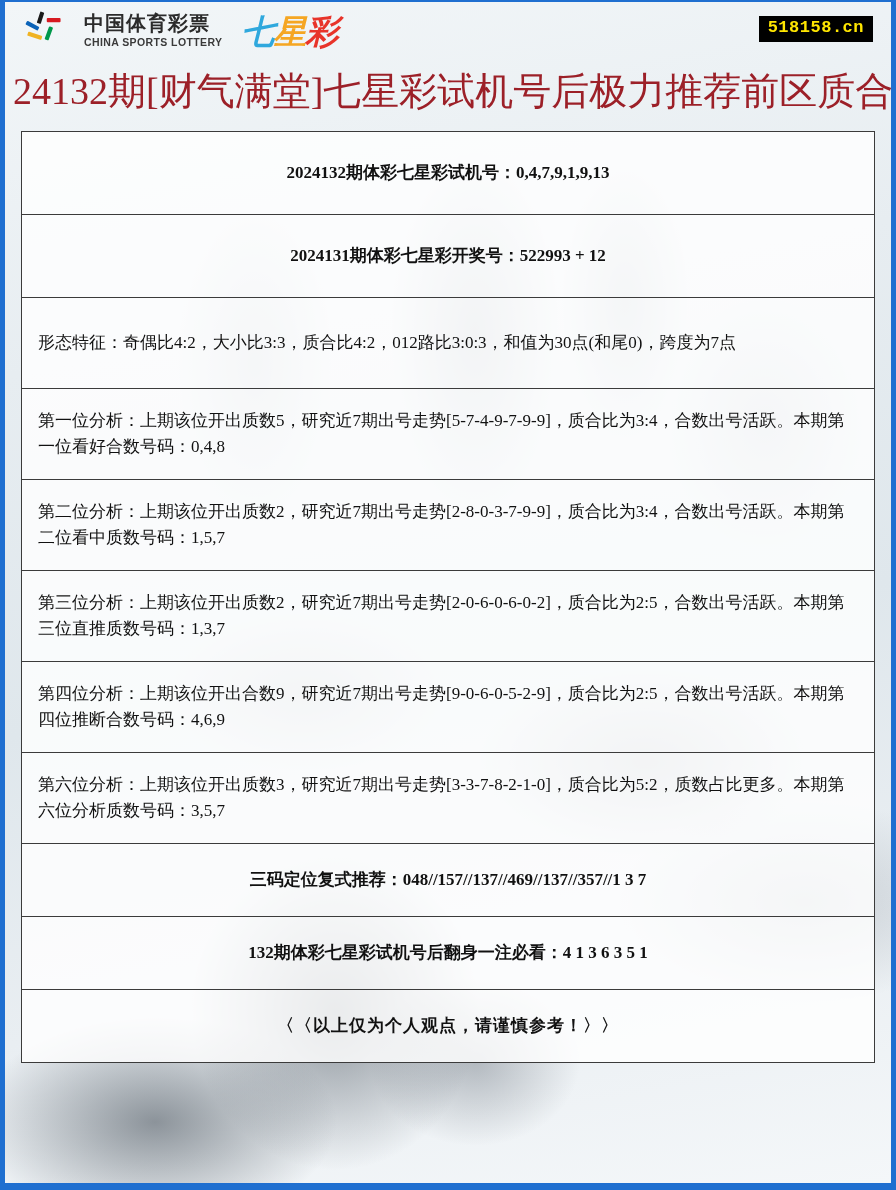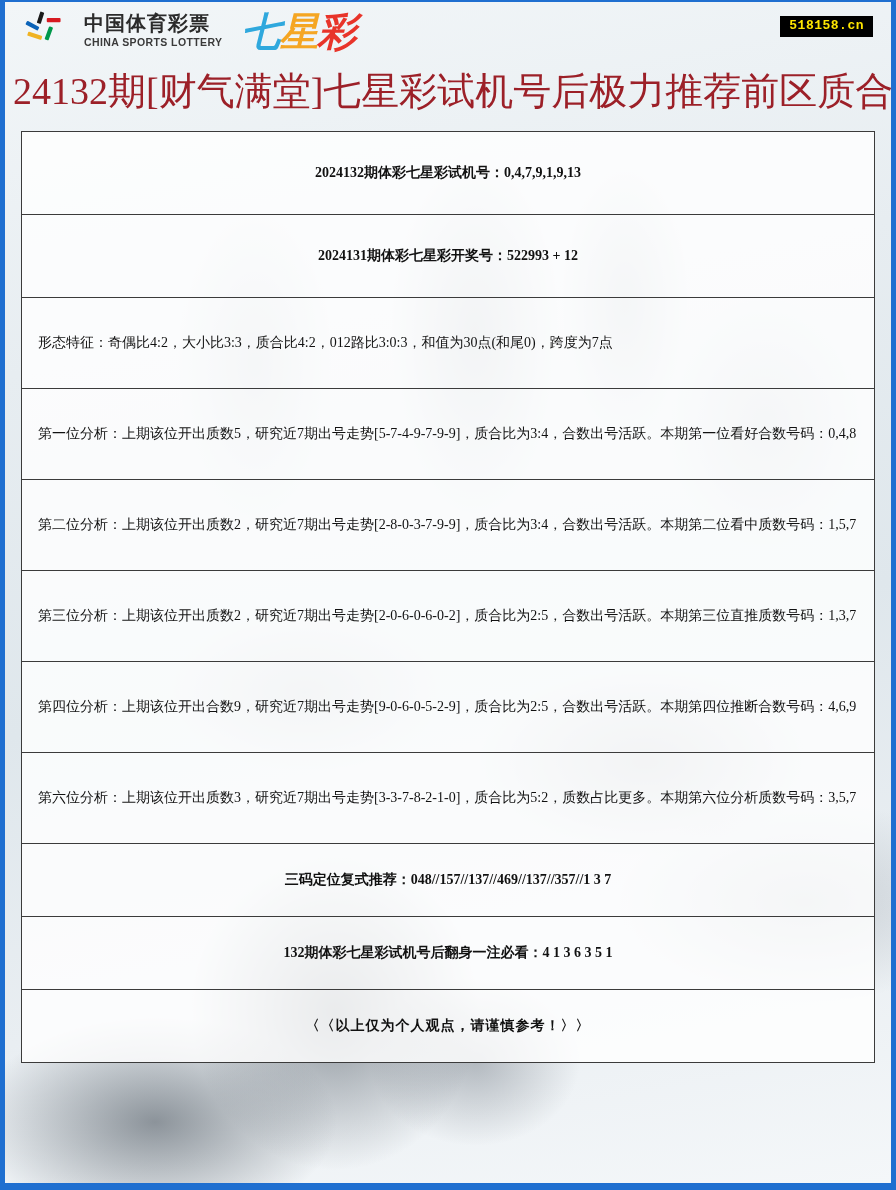--- a/index.html
+++ b/index.html
@@ -87,39 +87,39 @@
     font-family: "Liberation Sans", sans-serif;
     font-size: 10.5px;
     font-weight: bold;
     color: #3a3a3a;
     letter-spacing: .4px;
     line-height: 1.2;
     margin-top: 2px;
   }
   .brand-qxc {
     font-family: "Liberation Sans", sans-serif;
-    font-size: 39px;
+    font-size: 33px;
     font-weight: bold;
     font-style: italic;
     line-height: 1;
     margin-left: 2px;
     letter-spacing: -1px;
   }
   .qxc-1 { color: #2fa8dd; }
   .qxc-2 { color: #f5a623; }
   .qxc-3 { color: #e8342a; }
 
   .site-badge {
     position: absolute;
     right: 18px;
     top: 14px;
     background: #000000;
     color: #ffe600;
     font-family: "Liberation Mono", "DejaVu Sans Mono", monospace;
-    font-size: 13px;
+    font-size: 17px;
     font-weight: bold;
     padding: 3px 9px 4px 9px;
     letter-spacing: .5px;
     line-height: 1.1;
   }
 
   
   .page-title {
     text-align: center;
     color: #9c2028;
@@ -137,21 +137,21 @@
     width: 854px;
     margin: 0 auto;
     border-collapse: collapse;
     border: 1px solid #3b3b3b;
     background: rgba(255,255,255,0.55);
   }
   .tbl td {
     border: 1px solid #3b3b3b;
     padding: 14px 16px;
     color: #111111;
-    font-size: 14px;
+    font-size: 17px;
     line-height: 1.55;
     font-family: "Liberation Serif", "DejaVu Serif", serif;
     background: rgba(255,255,255,0.60);
     vertical-align: middle;
   }
   .tbl td.center {
     text-align: center;
   }
   .cell-tall { height: 54px; }
   .cell-analysis { height: 62px; }

